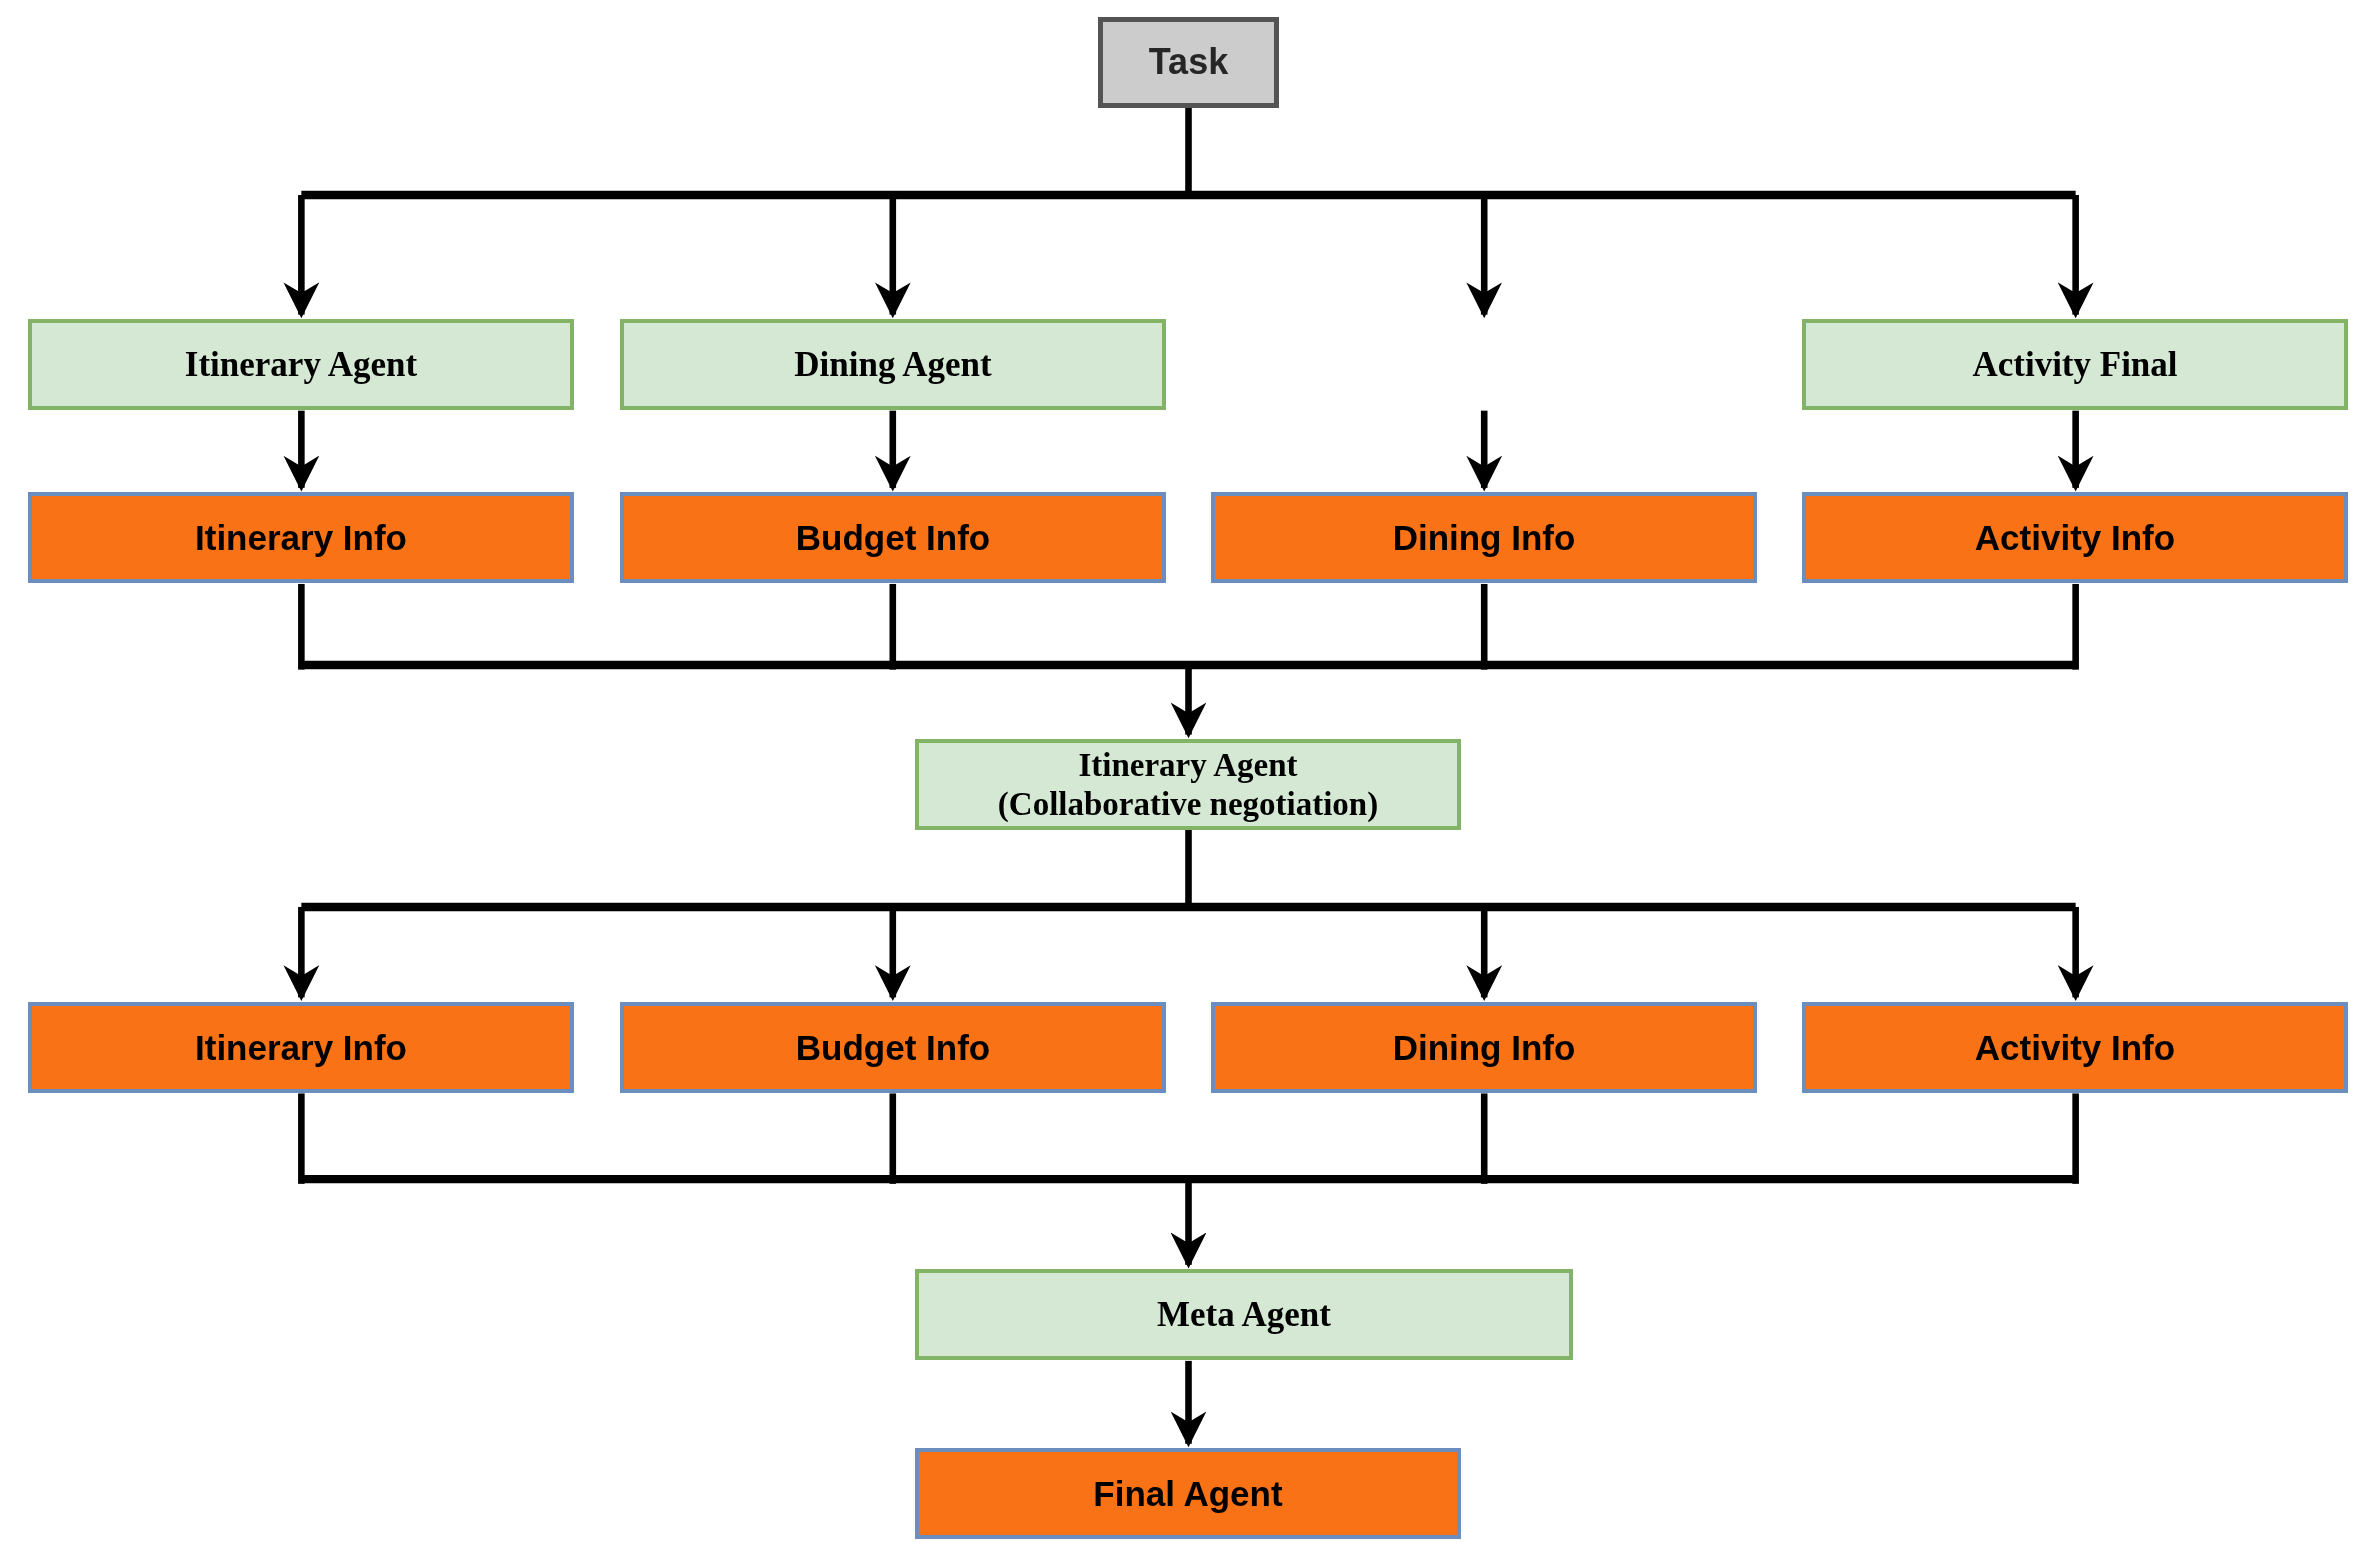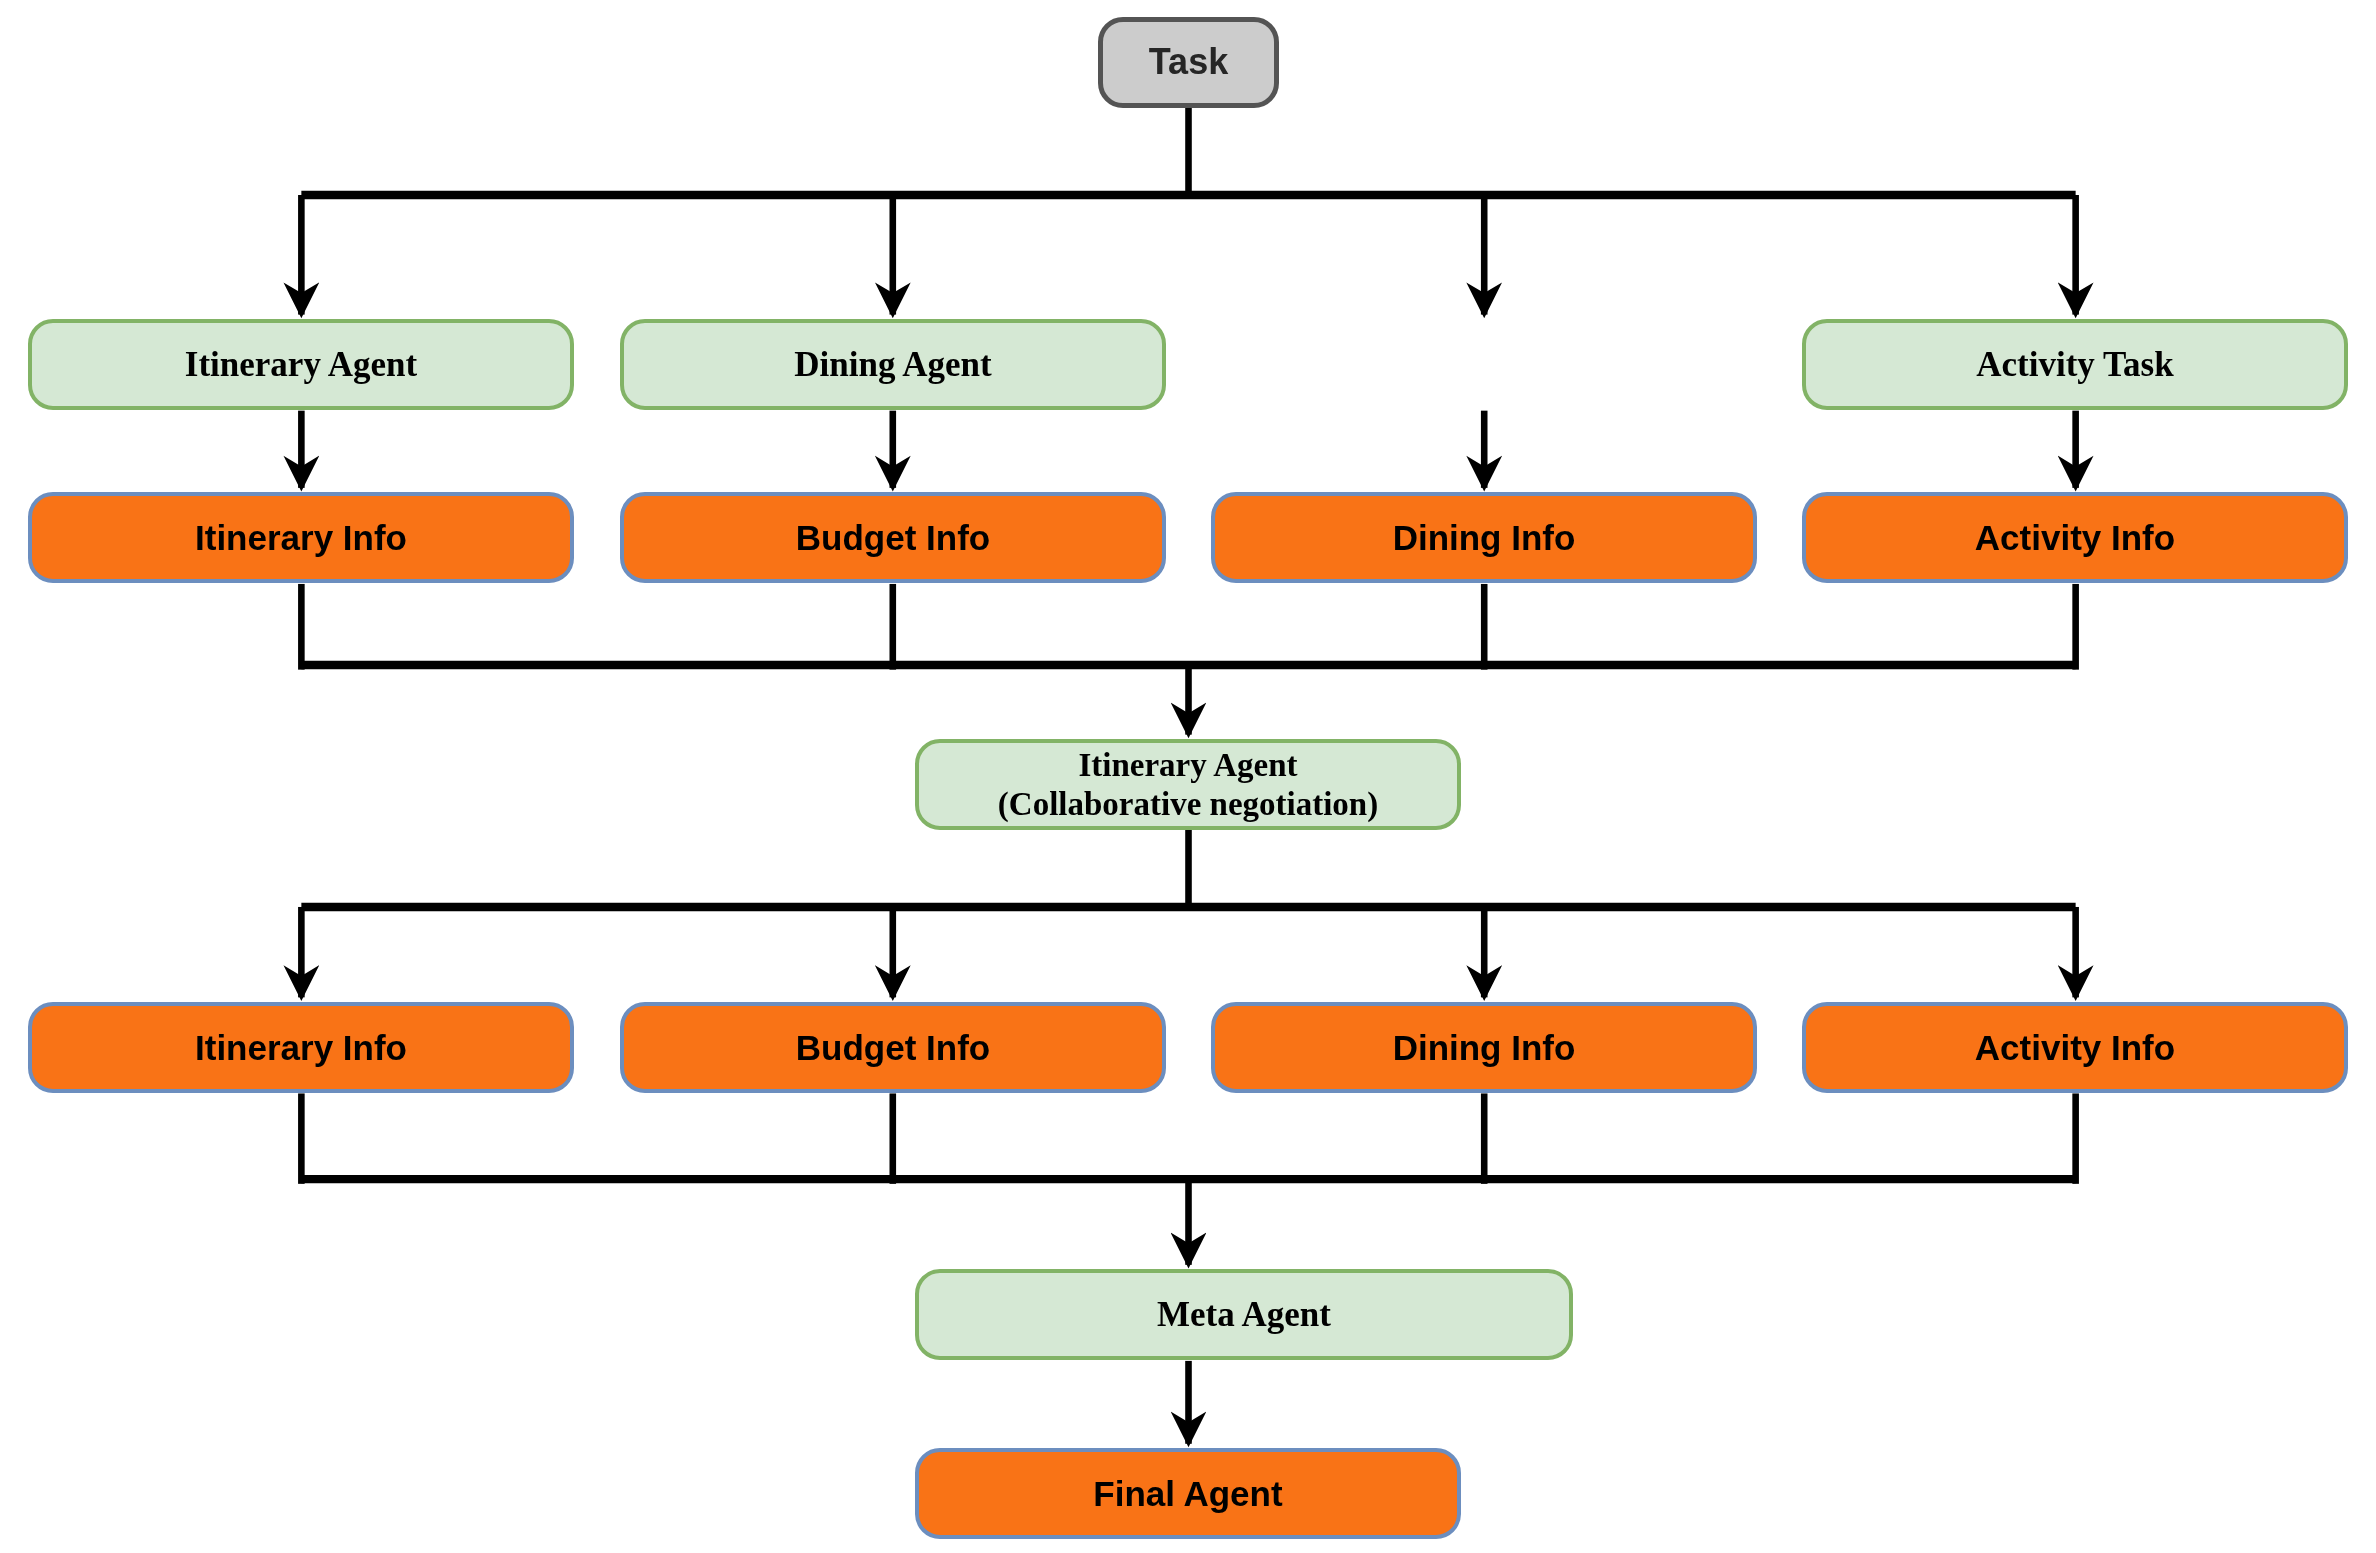--- a/index.html
+++ b/index.html
@@ -16,21 +16,20 @@
     box-sizing:border-box;
     display:flex;
     flex-direction:column;
     align-items:center;
     justify-content:center;
     text-align:right;
     font-weight:bold;
     font-size:35px;
     line-height:1.18;
     color:#000000;
-    border-radius:25px;
   }
   .node.task{
     background:#cccccc;
     border:5.6px solid #545454;
     color:#262626;
     font-size:36px;
   }
   .node.agent{
     background:#d5e8d4;
     border:4.7px solid #82b366;
@@ -106,21 +105,21 @@
     <span>Task</span>
   </div>
 
   <div class="node agent" style="left:28px;top:319px;width:546px;height:91px">
     <span>Itinerary Agent</span>
   </div>
   <div class="node agent" style="left:620px;top:319px;width:546px;height:91px">
     <span>Dining Agent</span>
   </div>
   <div class="node agent" style="left:1802px;top:319px;width:546px;height:91px">
-    <span>Activity Task</span>
+    <span>Activity Final</span>
   </div>
 
   <div class="node info" style="left:28px;top:492px;width:546px;height:91px">
     <span>Itinerary Info</span>
   </div>
   <div class="node info" style="left:620px;top:492px;width:546px;height:91px">
     <span>Budget Info</span>
   </div>
   <div class="node info" style="left:1211px;top:492px;width:546px;height:91px">
     <span>Dining Info</span>

